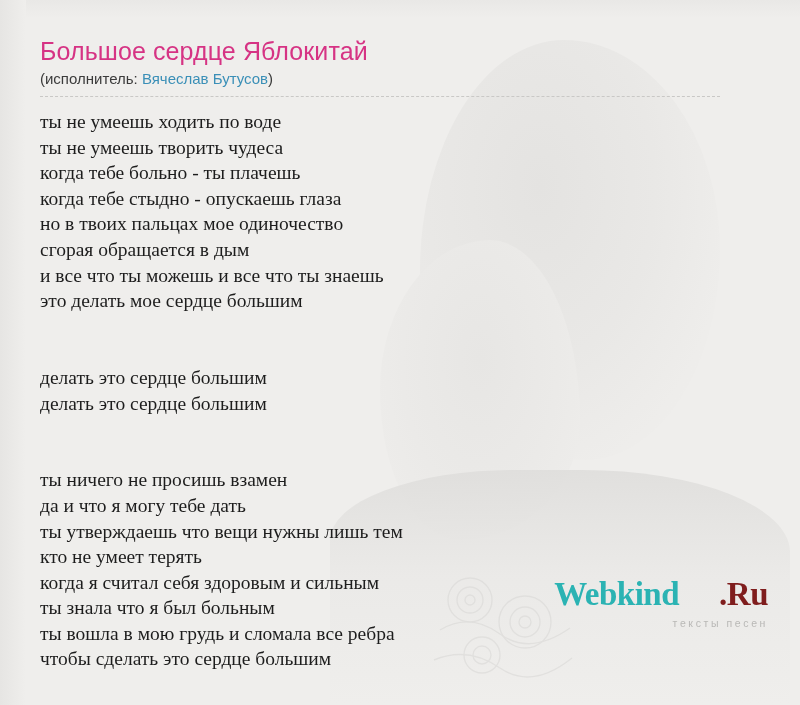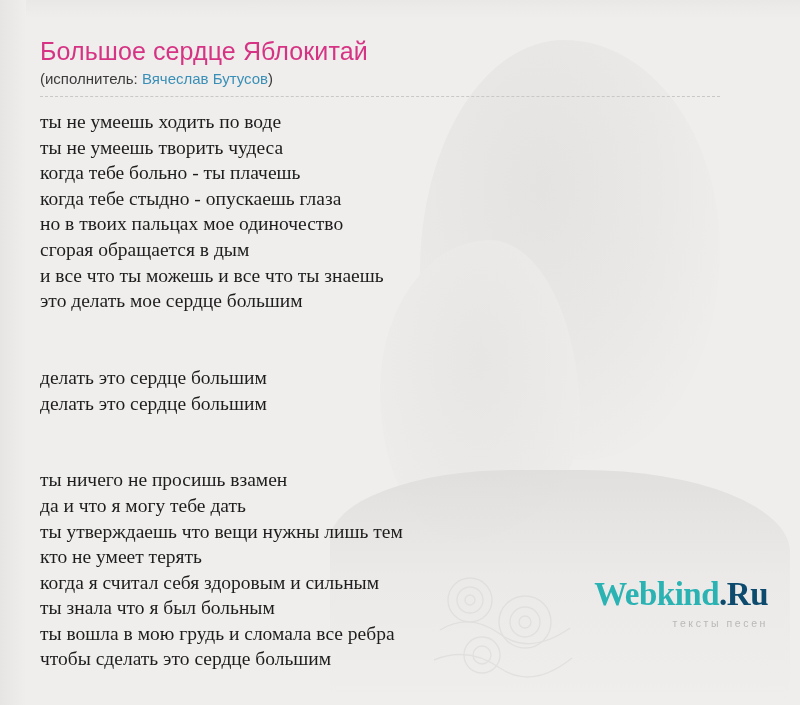--- a/index.html
+++ b/index.html
@@ -129,21 +129,21 @@
     text-align: right;
     font-family: "Liberation Serif", serif;
   }
   .wm-main {
     font-size: 33px;
     font-weight: bold;
     color: #2bb3b3;
     letter-spacing: -0.5px;
     line-height: 1;
   }
-  .wm-main .wm-ru { color: #0c4a6e; }
+  .wm-main .wm-ru { color: #7f1d1d; margin-left: 40px; }
   .wm-sub {
     font-family: "Liberation Sans", sans-serif;
     font-size: 10.5px;
     color: #b9b8b6;
     letter-spacing: 2.6px;
     margin-top: 6px;
     text-transform: lowercase;
   }
 </style>
 </head>

